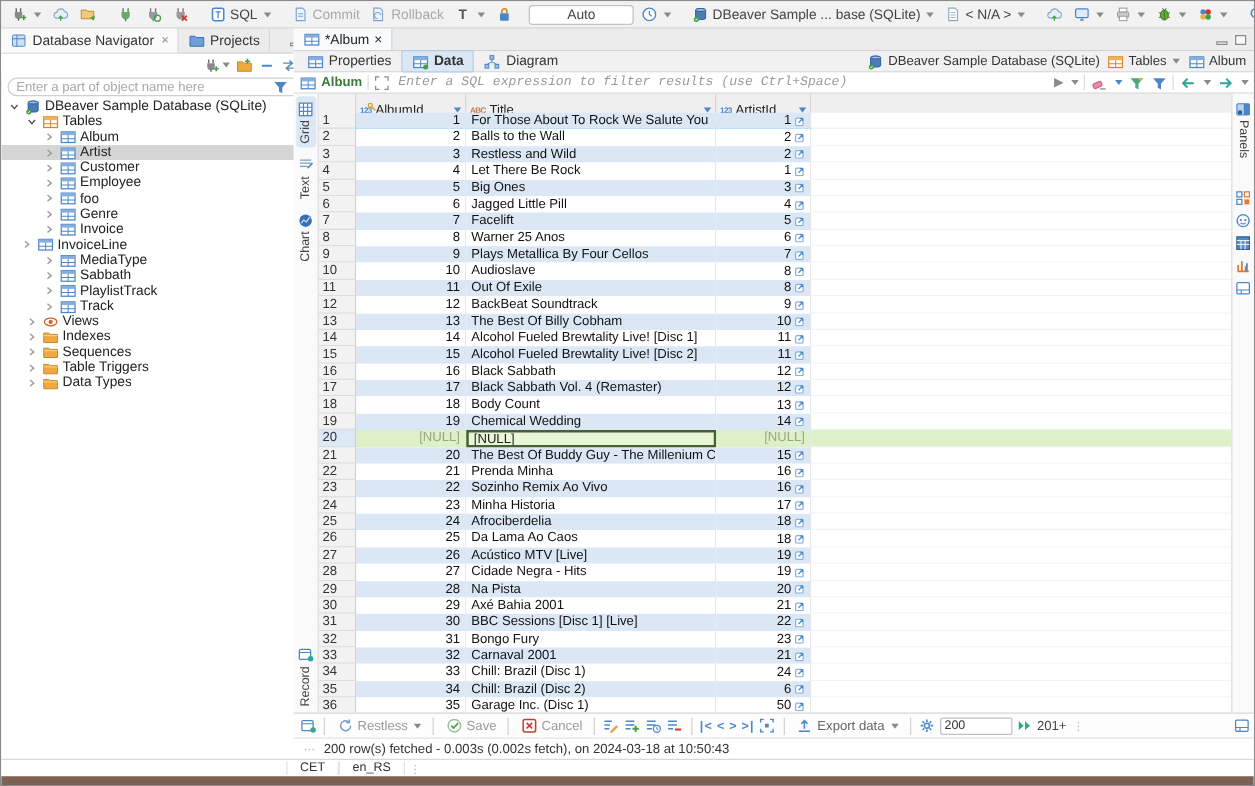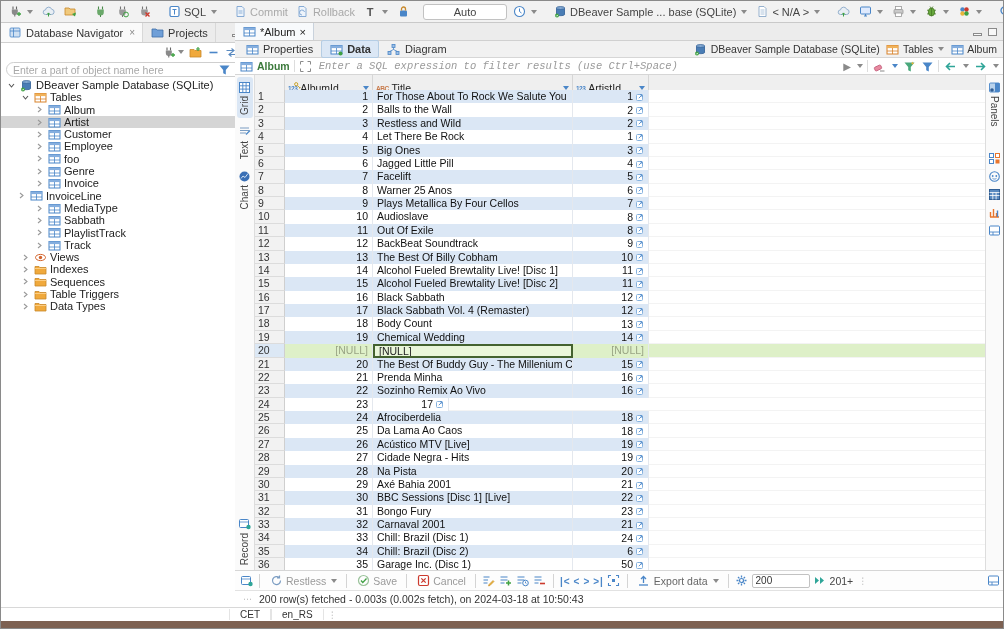--- a/index.html
+++ b/index.html
@@ -1207,20 +1207,21 @@
                     <rect x="0.5" y="1.5" width="6" height="6" rx="1" fill="#fff" stroke="#86b2de"></rect>
                     <path d="M2.8 5.2l3-3M4 1.8h2v2" stroke="#4a86c8" stroke-width=".9" fill="none"></path>
                   </svg>
                 </span>
               </div>
               <div class="cell filler"></div>
             </div>
             <div class="grow-line row-even">
               <div class="rn">24</div>
               <div class="cell c0">23</div>
+              <div class="cell c1">Minha Historia</div>
               <div class="cell c2">
                 <span>17</span>
                 <span class="ic" style="width:8px;height:8px">
                   <svg width="8" height="8" viewBox="0 0 8 8">
                     <rect x="0.5" y="1.5" width="6" height="6" rx="1" fill="#fff" stroke="#86b2de"></rect>
                     <path d="M2.8 5.2l3-3M4 1.8h2v2" stroke="#4a86c8" stroke-width=".9" fill="none"></path>
                   </svg>
                 </span>
               </div>
               <div class="cell filler"></div>

